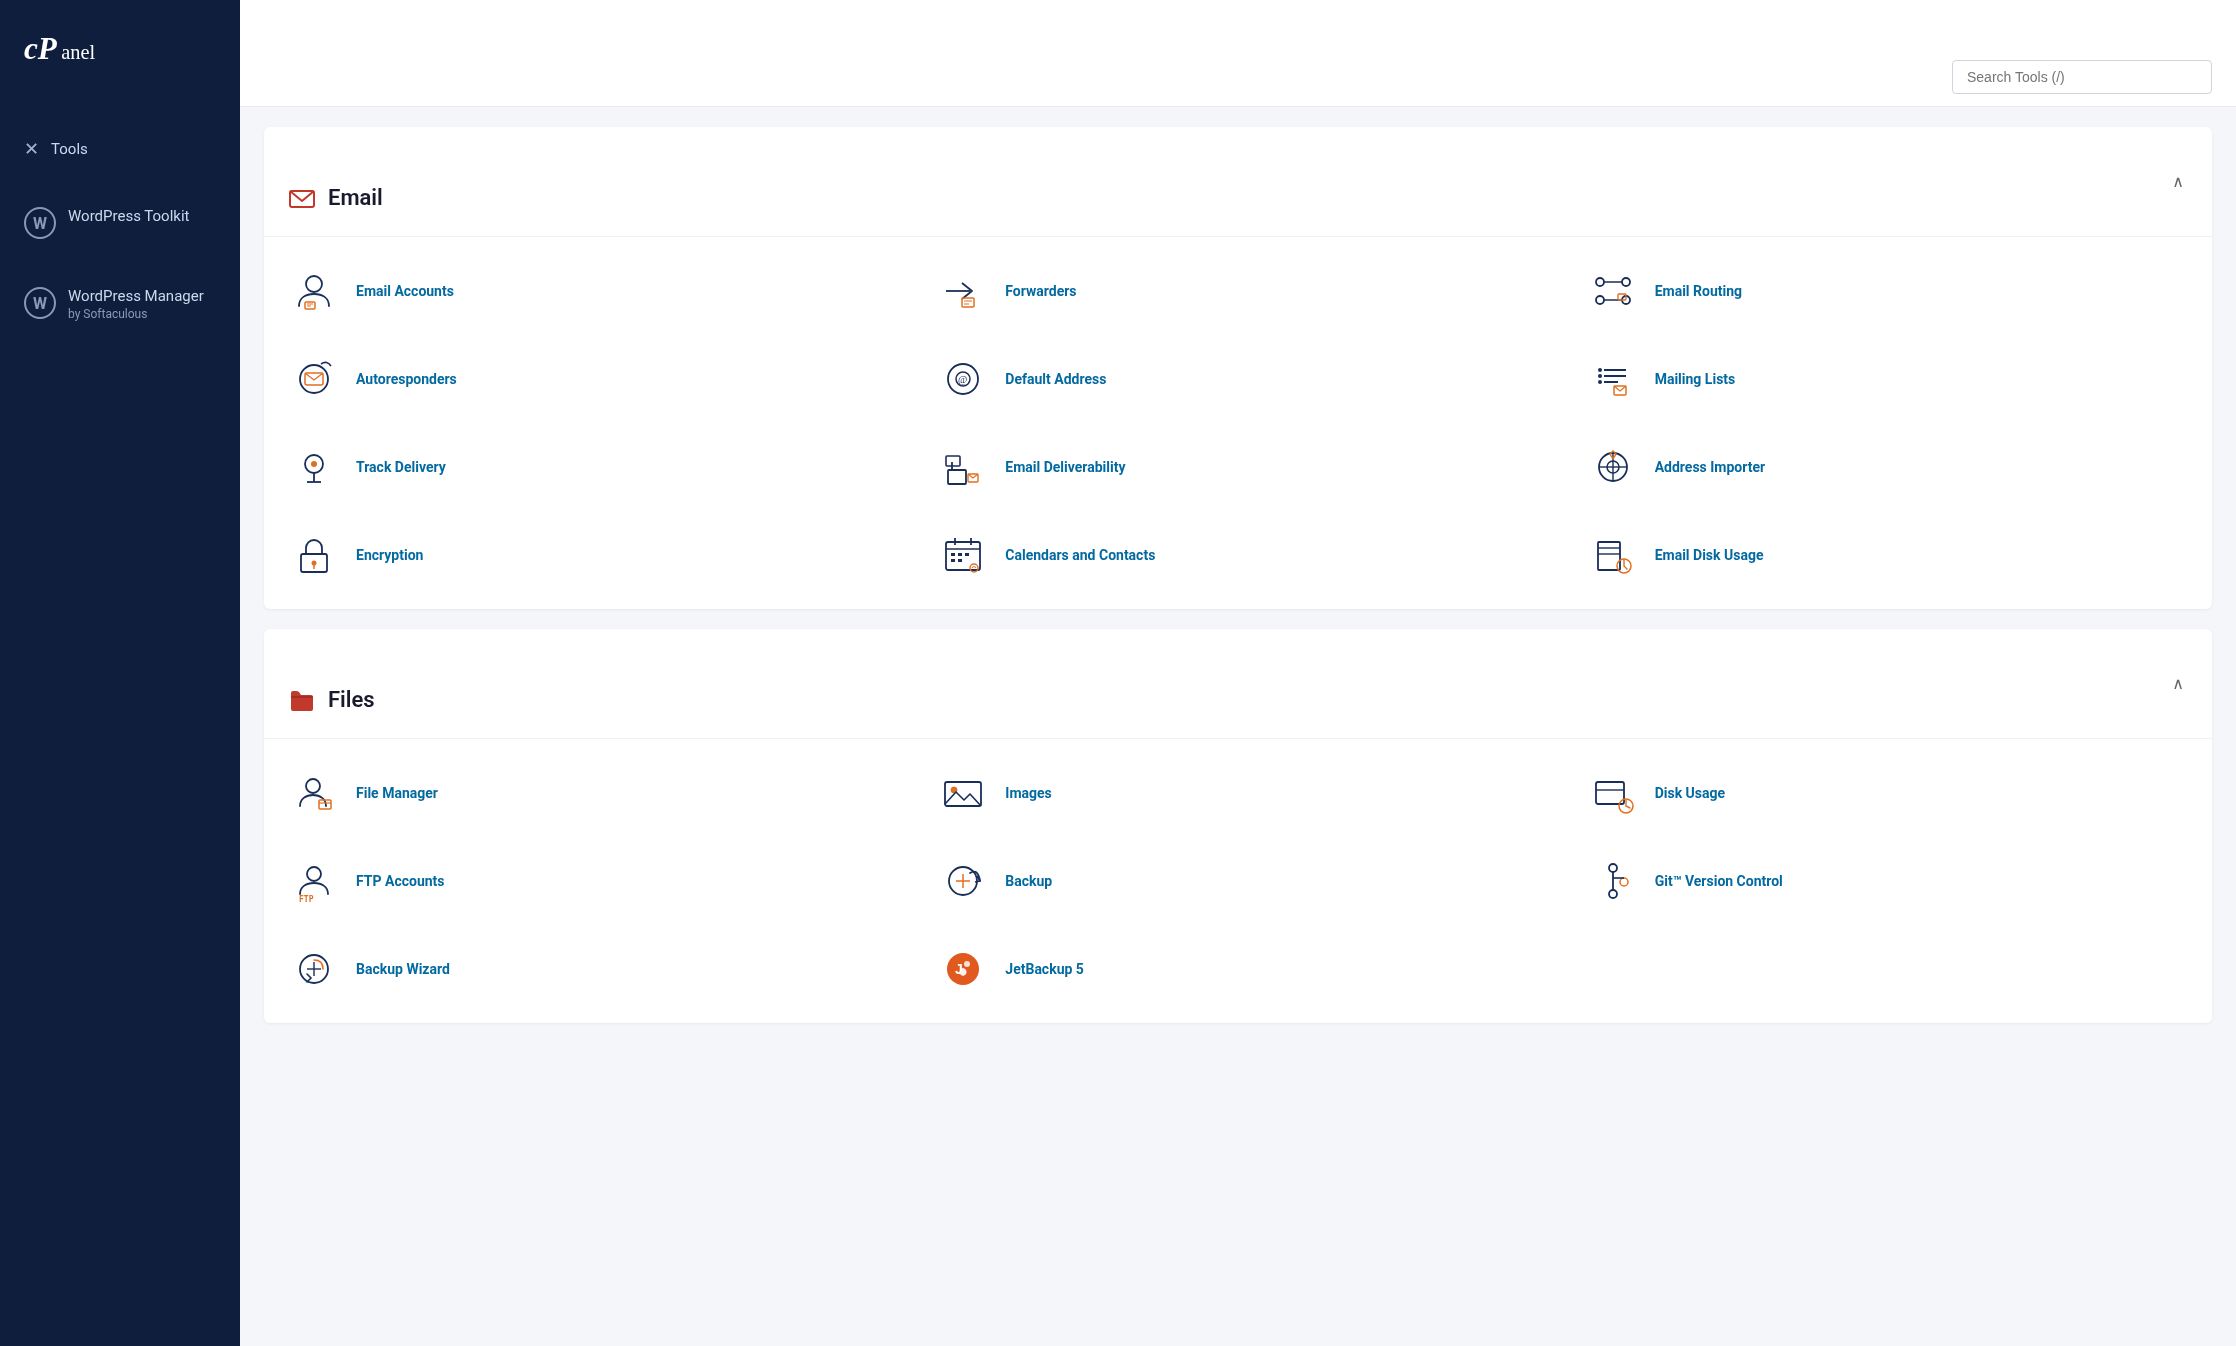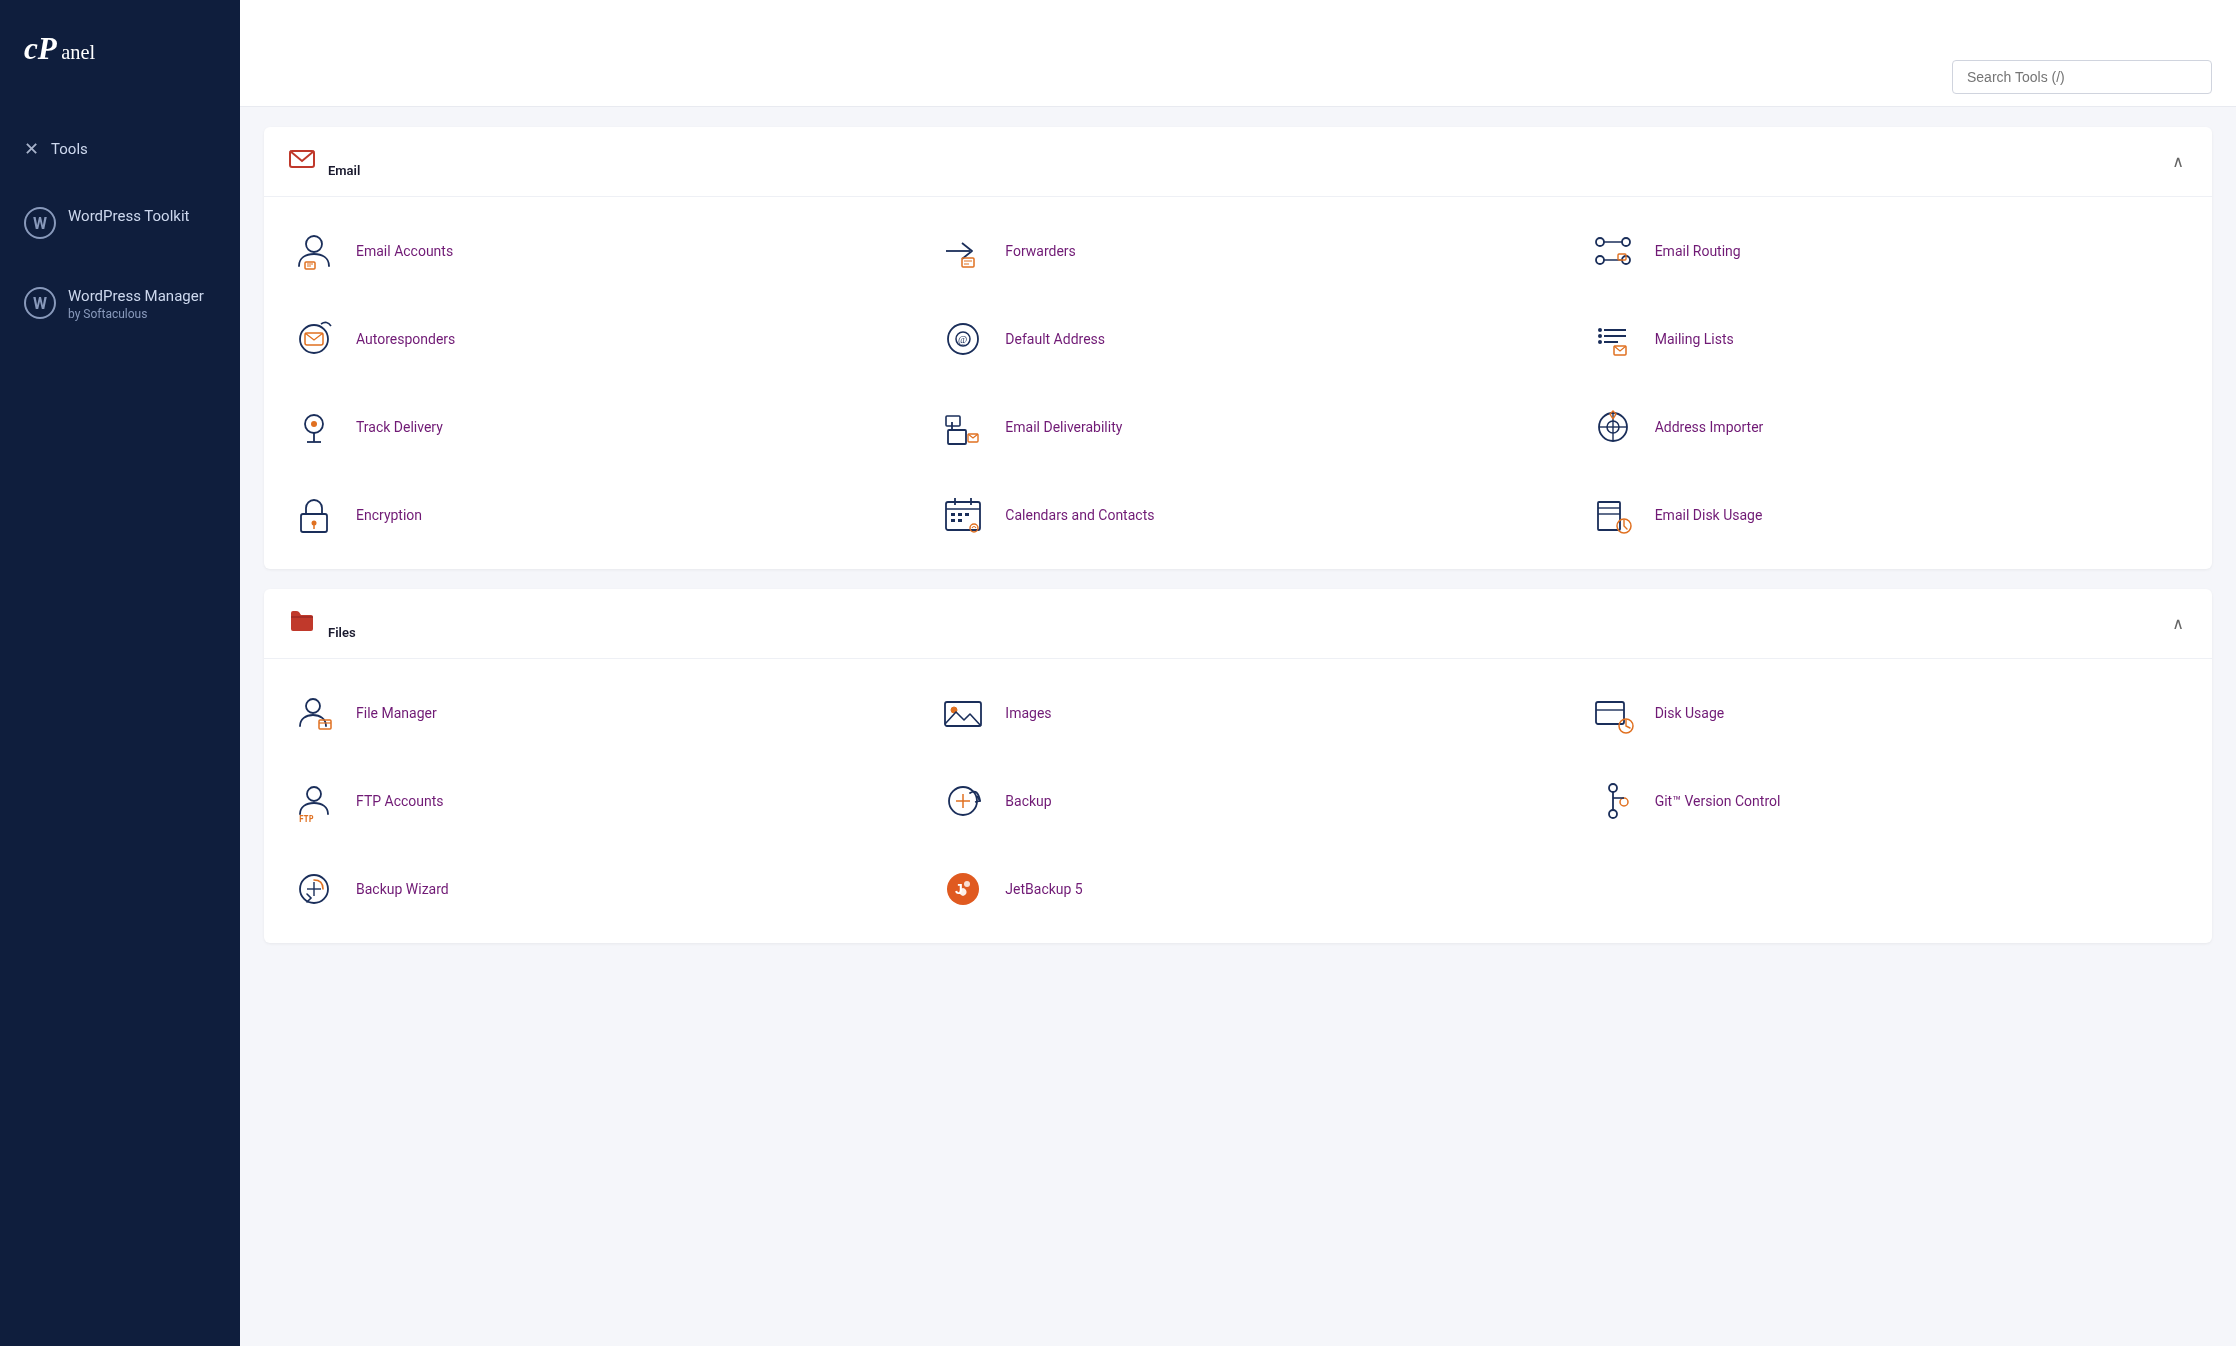--- a/index.html
+++ b/index.html
@@ -82,25 +82,26 @@
     }
     .section-header {
       display: flex;
       align-items: center;
       justify-content: space-between;
       padding: 18px 24px;
       border-bottom: 1px solid #eef0f5;
     }
     .section-title {
       display: flex;
-      align-items: flex-end;
+      align-items: flex-start;
       gap: 12px;
-      font-size: 13px;
+      font-size: 22px;
       font-weight: 600;
       color: #1a1a2e;
+      margin-top: 40px;
     }
     .section-icon { font-size: 22px; }
     .collapse-btn {
       background: none;
       border: none;
       cursor: pointer;
       color: #666;
       font-size: 16px;
       padding: 4px;
     }
@@ -123,22 +124,22 @@
       width: 52px;
       height: 52px;
       flex-shrink: 0;
       display: flex;
       align-items: center;
       justify-content: center;
     }
     .tool-icon svg { width: 46px; height: 46px; }
     .tool-label {
       font-size: 14px;
-      color: #701a75;
-      font-weight: 400;
+      color: #0369a1;
+      font-weight: 700;
     }
 
     
     .wp-circle {
       width: 32px; height: 32px;
       border: 2px solid #8899bb;
       border-radius: 50%;
       display: flex; align-items: center; justify-content: center;
       font-size: 16px;
       font-weight: bold;

